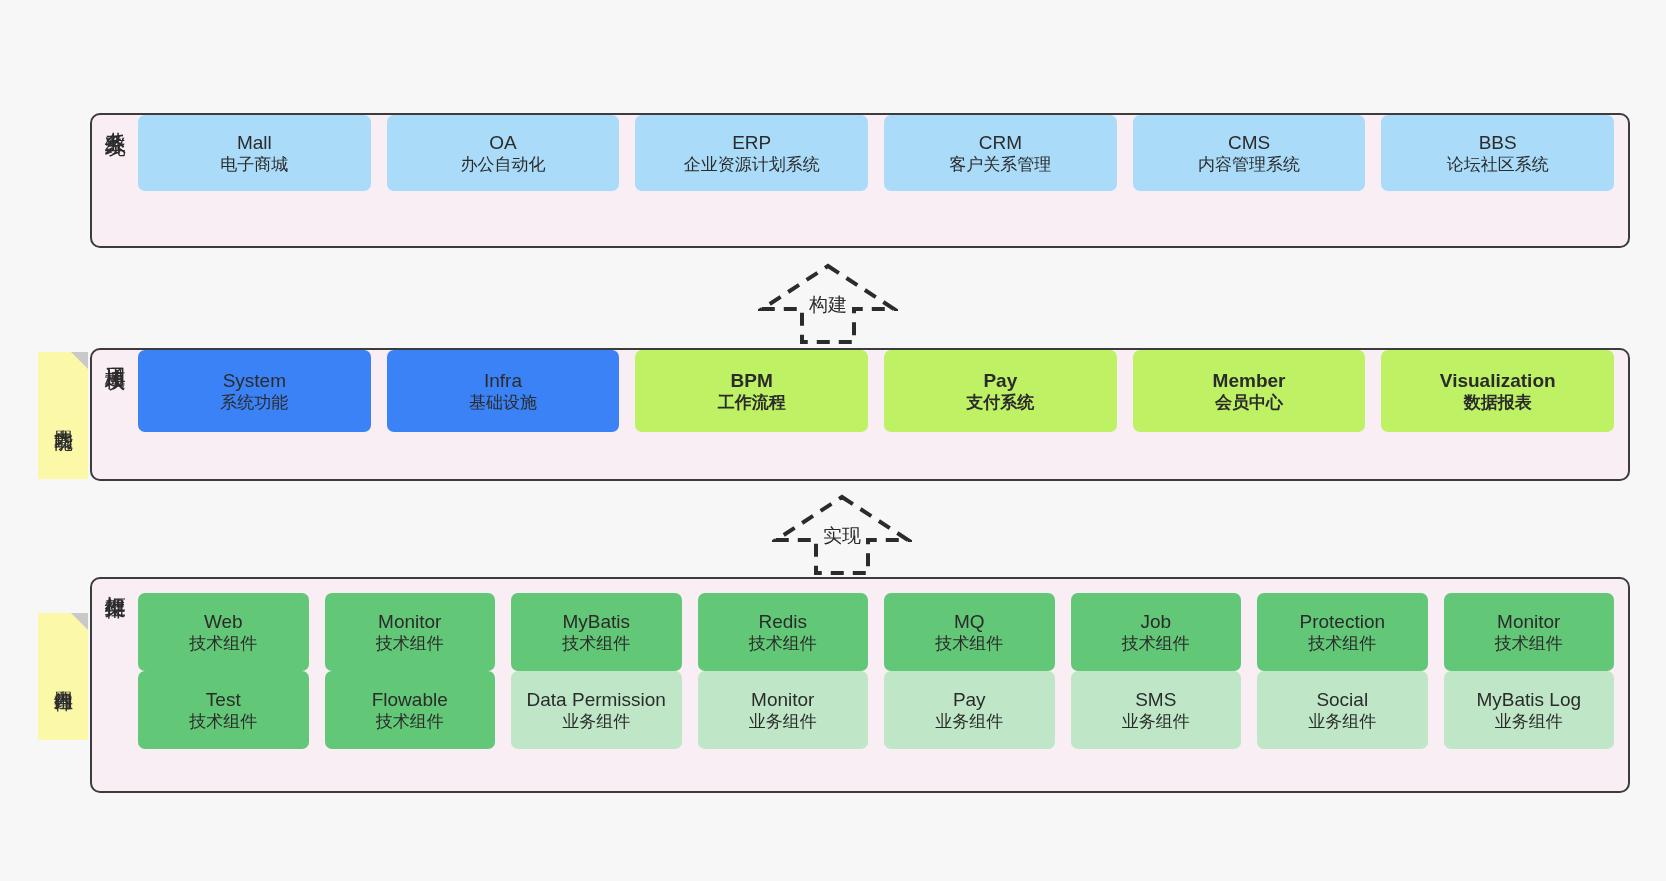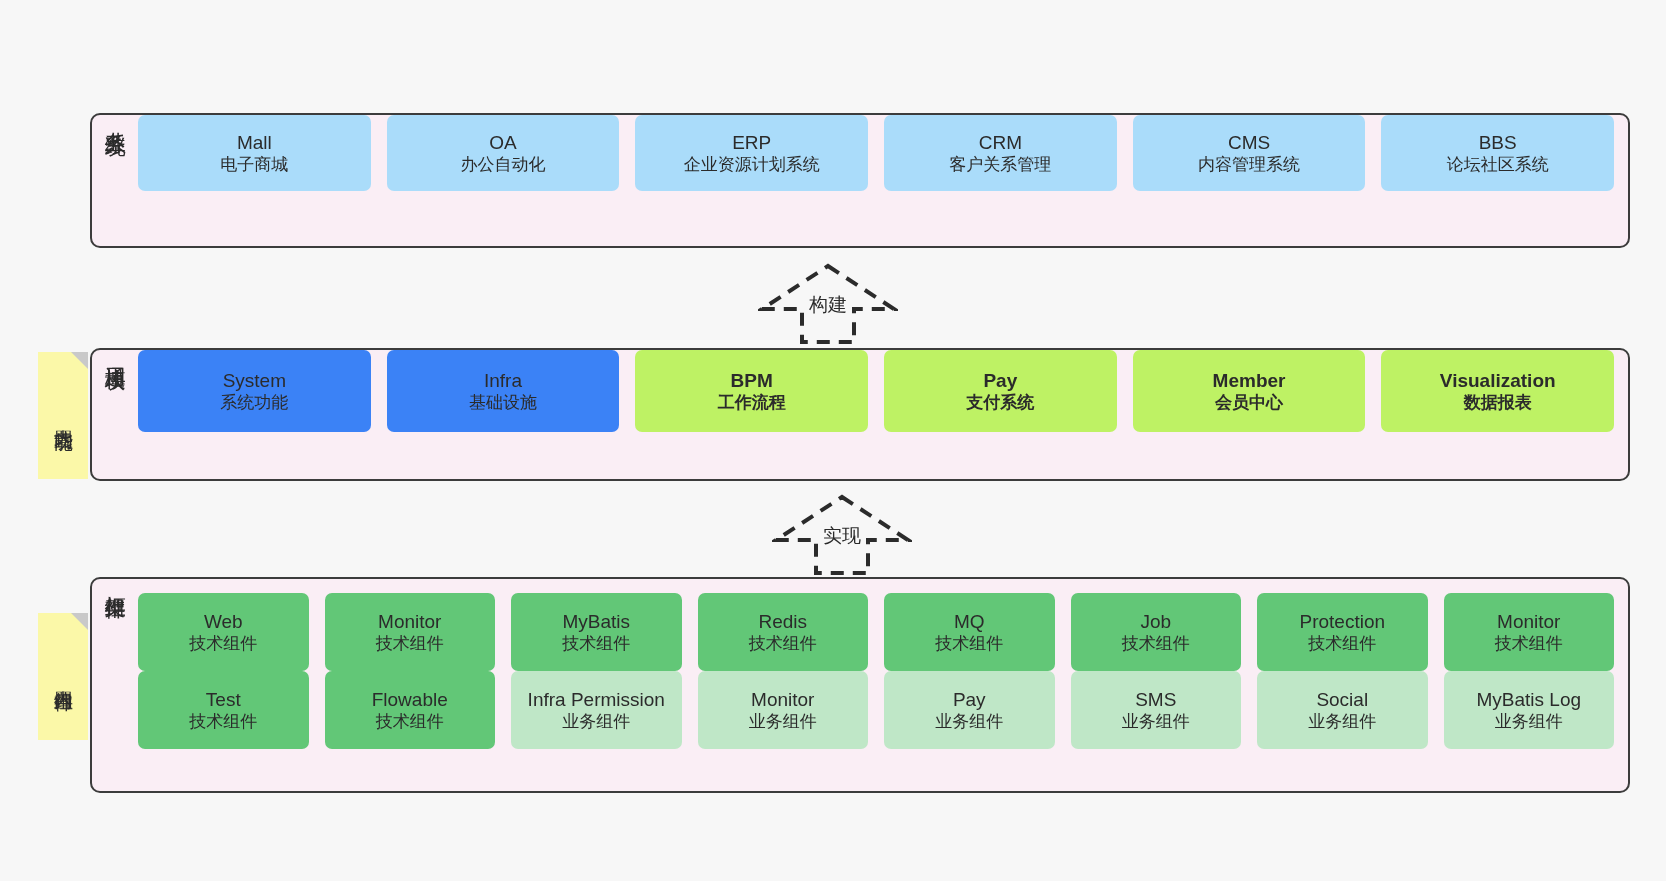--- a/index.html
+++ b/index.html
@@ -295,21 +295,21 @@
       <div class="row">
         <div class="node tech">
           <span class="title">Test</span>
           <span class="subtitle">技术组件</span>
         </div>
         <div class="node tech">
           <span class="title">Flowable</span>
           <span class="subtitle">技术组件</span>
         </div>
         <div class="node biz2">
-          <span class="title">Infra Permission</span>
+          <span class="title">Data Permission</span>
           <span class="subtitle">业务组件</span>
         </div>
         <div class="node biz2">
           <span class="title">Monitor</span>
           <span class="subtitle">业务组件</span>
         </div>
         <div class="node biz2">
           <span class="title">Pay</span>
           <span class="subtitle">业务组件</span>
         </div>

